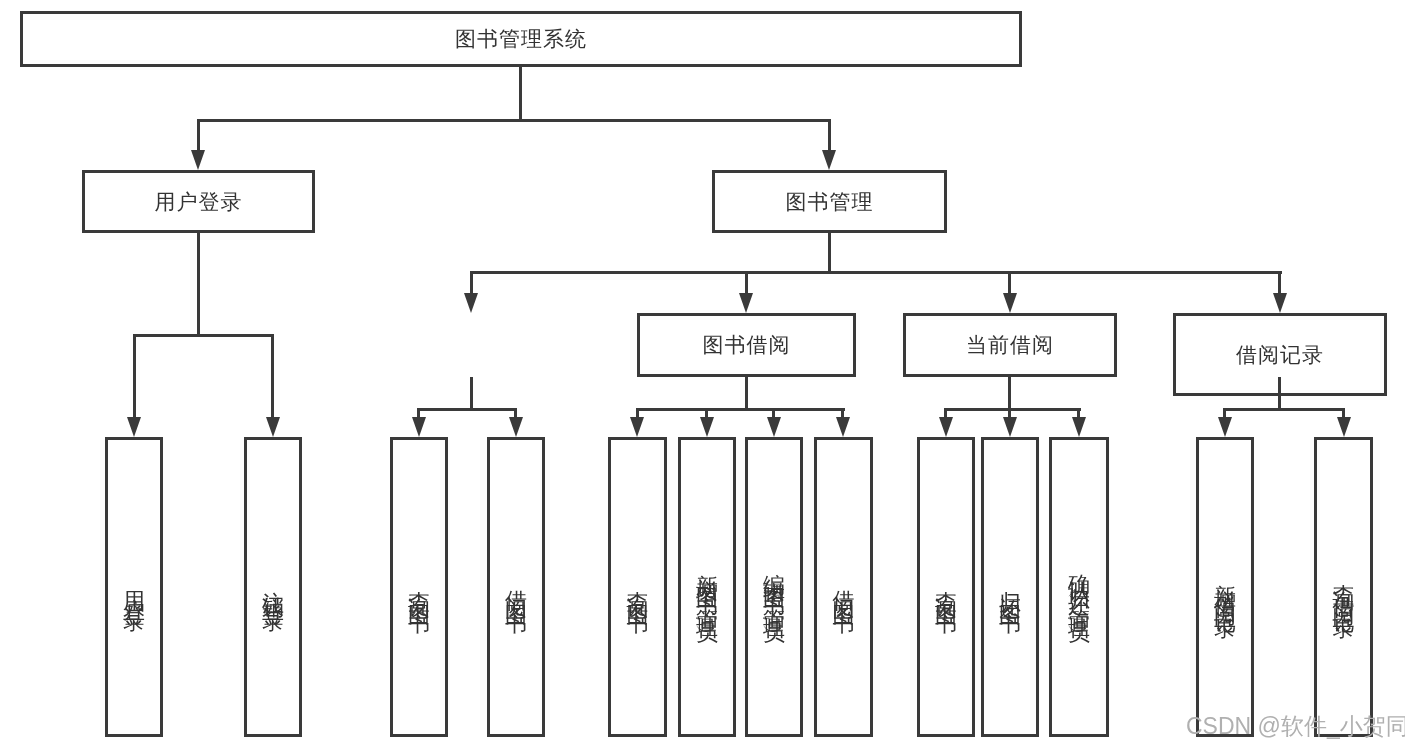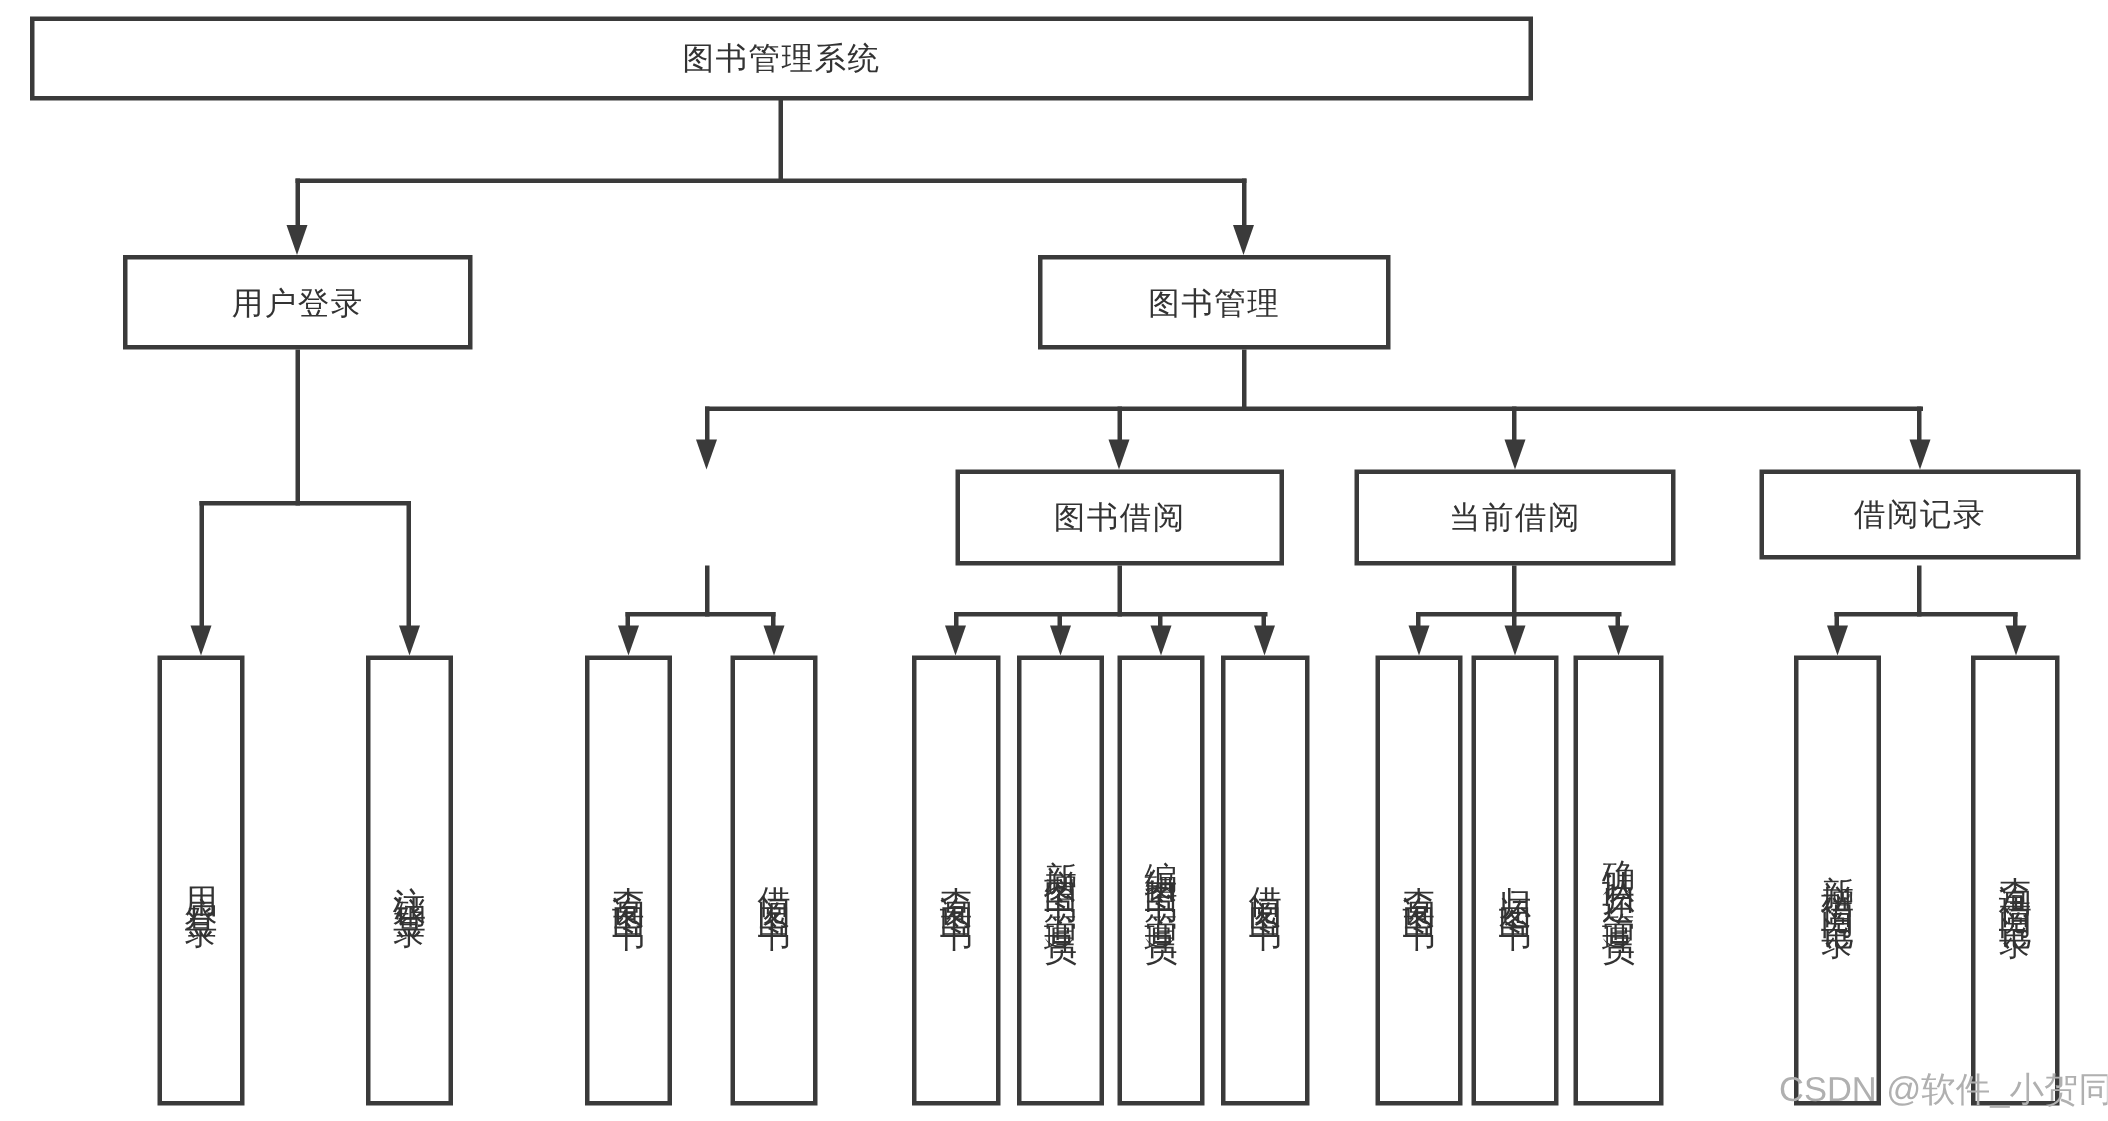--- a/index.html
+++ b/index.html
@@ -64,31 +64,31 @@
 
 <div class="stage">
 
   <div class="box" style="left:20px;top:11px;width:1002px;height:56px">
     <span class="hlabel">图书管理系统</span>
   </div>
 
   <div class="box" style="left:82px;top:170px;width:233px;height:63px">
     <span class="hlabel">用户登录</span>
   </div>
-  <div class="box" style="left:692px;top:170px;width:235px;height:63px">
+  <div class="box" style="left:712px;top:170px;width:235px;height:63px">
     <span class="hlabel">图书管理</span>
   </div>
 
   <div class="box" style="left:903px;top:313px;width:214px;height:64px">
     <span class="hlabel">当前借阅</span>
   </div>
   <div class="box" style="left:637px;top:313px;width:219px;height:64px">
     <span class="hlabel">图书借阅</span>
   </div>
-  <div class="box" style="left:1173px;top:313px;width:214px;height:60px">
+  <div class="box" style="left:1173px;top:313px;width:214px;height:83px">
     <span class="hlabel">借阅记录</span>
   </div>
 
   <div class="box" style="left:105px;top:437px;width:58px;height:300px">
     <span class="vlabel">用户登录</span>
   </div>
   <div class="box" style="left:244px;top:437px;width:58px;height:300px">
     <span class="vlabel">注销登录</span>
   </div>
 

